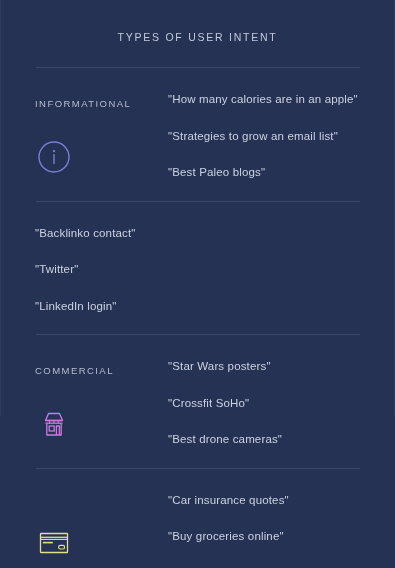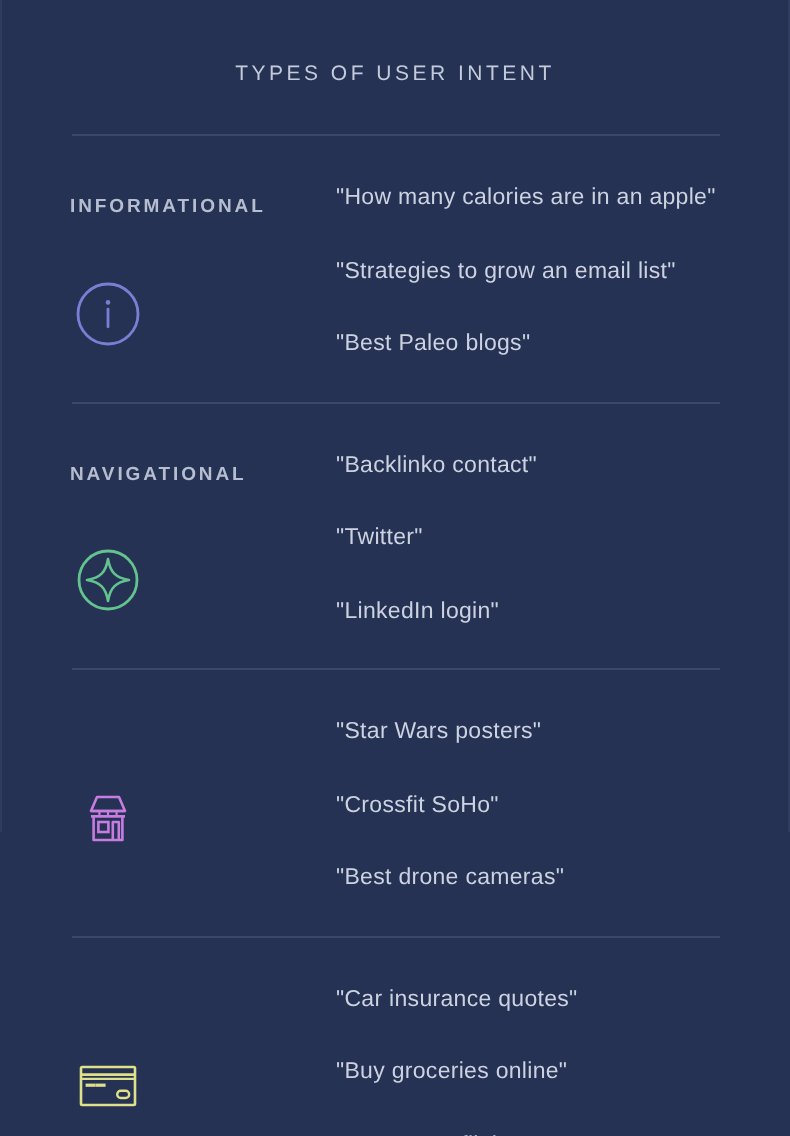--- a/index.html
+++ b/index.html
@@ -59,21 +59,20 @@
     padding-left: 34px;
     padding-right: 34px;
   }
 
   .section-pad { padding-top: 26px; padding-bottom: 22px; }
 
   .label-col {
     position: relative;
     width: 133px;
     flex: 0 0 133px;
-    font-weight: bold;
   }
 
   .cat-label {
     display: block;
     font-size: 9.5px;
     letter-spacing: 1.45px;
     color: #b6bdcf;
     text-transform: uppercase;
     line-height: 1;
     padding-top: 5px;
@@ -130,40 +129,32 @@
     <div class="query-col">
       <div class="query">"How many calories are in an apple"</div>
       <div class="query">"Strategies to grow an email list"</div>
       <div class="query">"Best Paleo blogs"</div>
     </div>
   </div>
 
   <div class="divider"></div>
 
   <div class="section section-pad">
-    <div class="label-col">
-      <span class="cat-label">NAVIGATIONAL</span>
-      <div class="icon-wrap">
-        <svg width="34" height="34" viewBox="0 0 34 34" aria-hidden="true">
-          <circle cx="17" cy="17" r="14.5" fill="none" stroke="#63c38f" stroke-width="1.4"></circle>
-          <path d="M17 6.5 C18.1 13.2 20.8 15.9 27.5 17 C20.8 18.1 18.1 20.8 17 27.5 C15.9 20.8 13.2 18.1 6.5 17 C13.2 15.9 15.9 13.2 17 6.5 Z" fill="none" stroke="#63c38f" stroke-width="1.3" stroke-linejoin="round"></path>
-        </svg>
-      </div>
-    </div>
     <div class="query-col">
       <div class="query">"Backlinko contact"</div>
       <div class="query">"Twitter"</div>
       <div class="query">"LinkedIn login"</div>
     </div>
   </div>
 
   <div class="divider"></div>
 
   <div class="section section-pad">
     <div class="label-col">
+      <span class="cat-label">COMMERCIAL</span>
       <div class="icon-wrap">
         <svg width="34" height="34" viewBox="0 0 34 34" aria-hidden="true">
 
           <path d="M8.5 13.5 L11.5 6.5 L22.5 6.5 L25.5 13.5 Z" fill="none" stroke="#c77ce0" stroke-width="1.3" stroke-linejoin="round"></path>
 
           <path d="M8.5 13.5 L25.5 13.5" fill="none" stroke="#c77ce0" stroke-width="1.3"></path>
           <path d="M8.5 16.2 L25.5 16.2" fill="none" stroke="#c77ce0" stroke-width="1.3"></path>
           <path d="M12.7 13.5 L12.7 16.2 M17 13.5 L17 16.2 M21.3 13.5 L21.3 16.2" fill="none" stroke="#c77ce0" stroke-width="1.1"></path>
 
           <path d="M9.8 16.2 L9.8 28 L24.2 28 L24.2 16.2" fill="none" stroke="#c77ce0" stroke-width="1.3" stroke-linejoin="round"></path>

